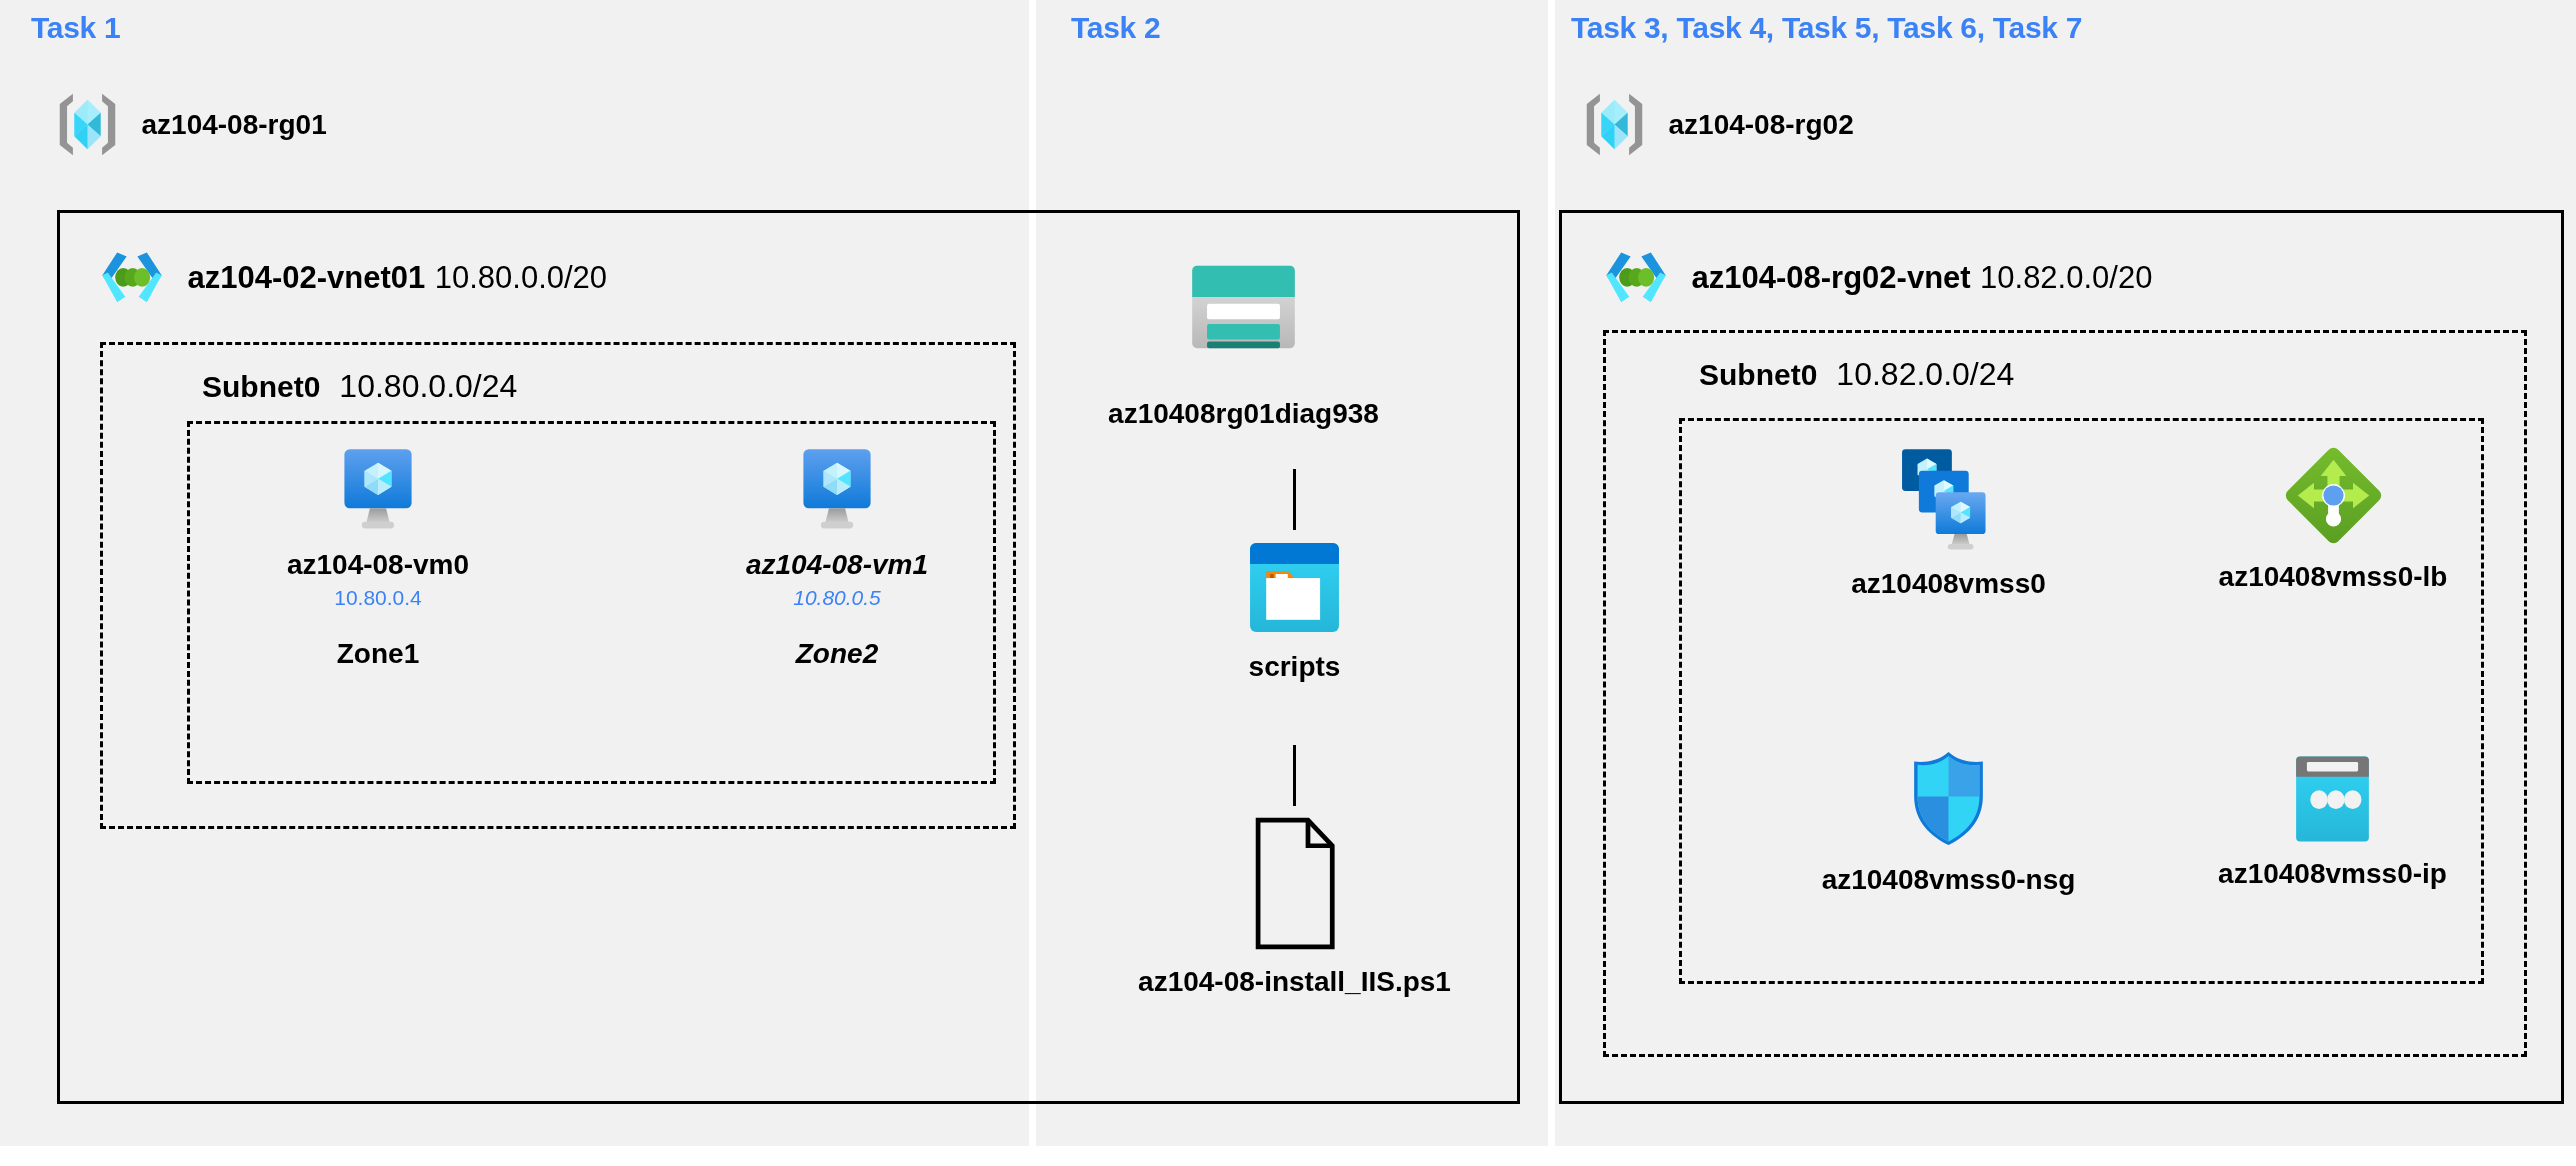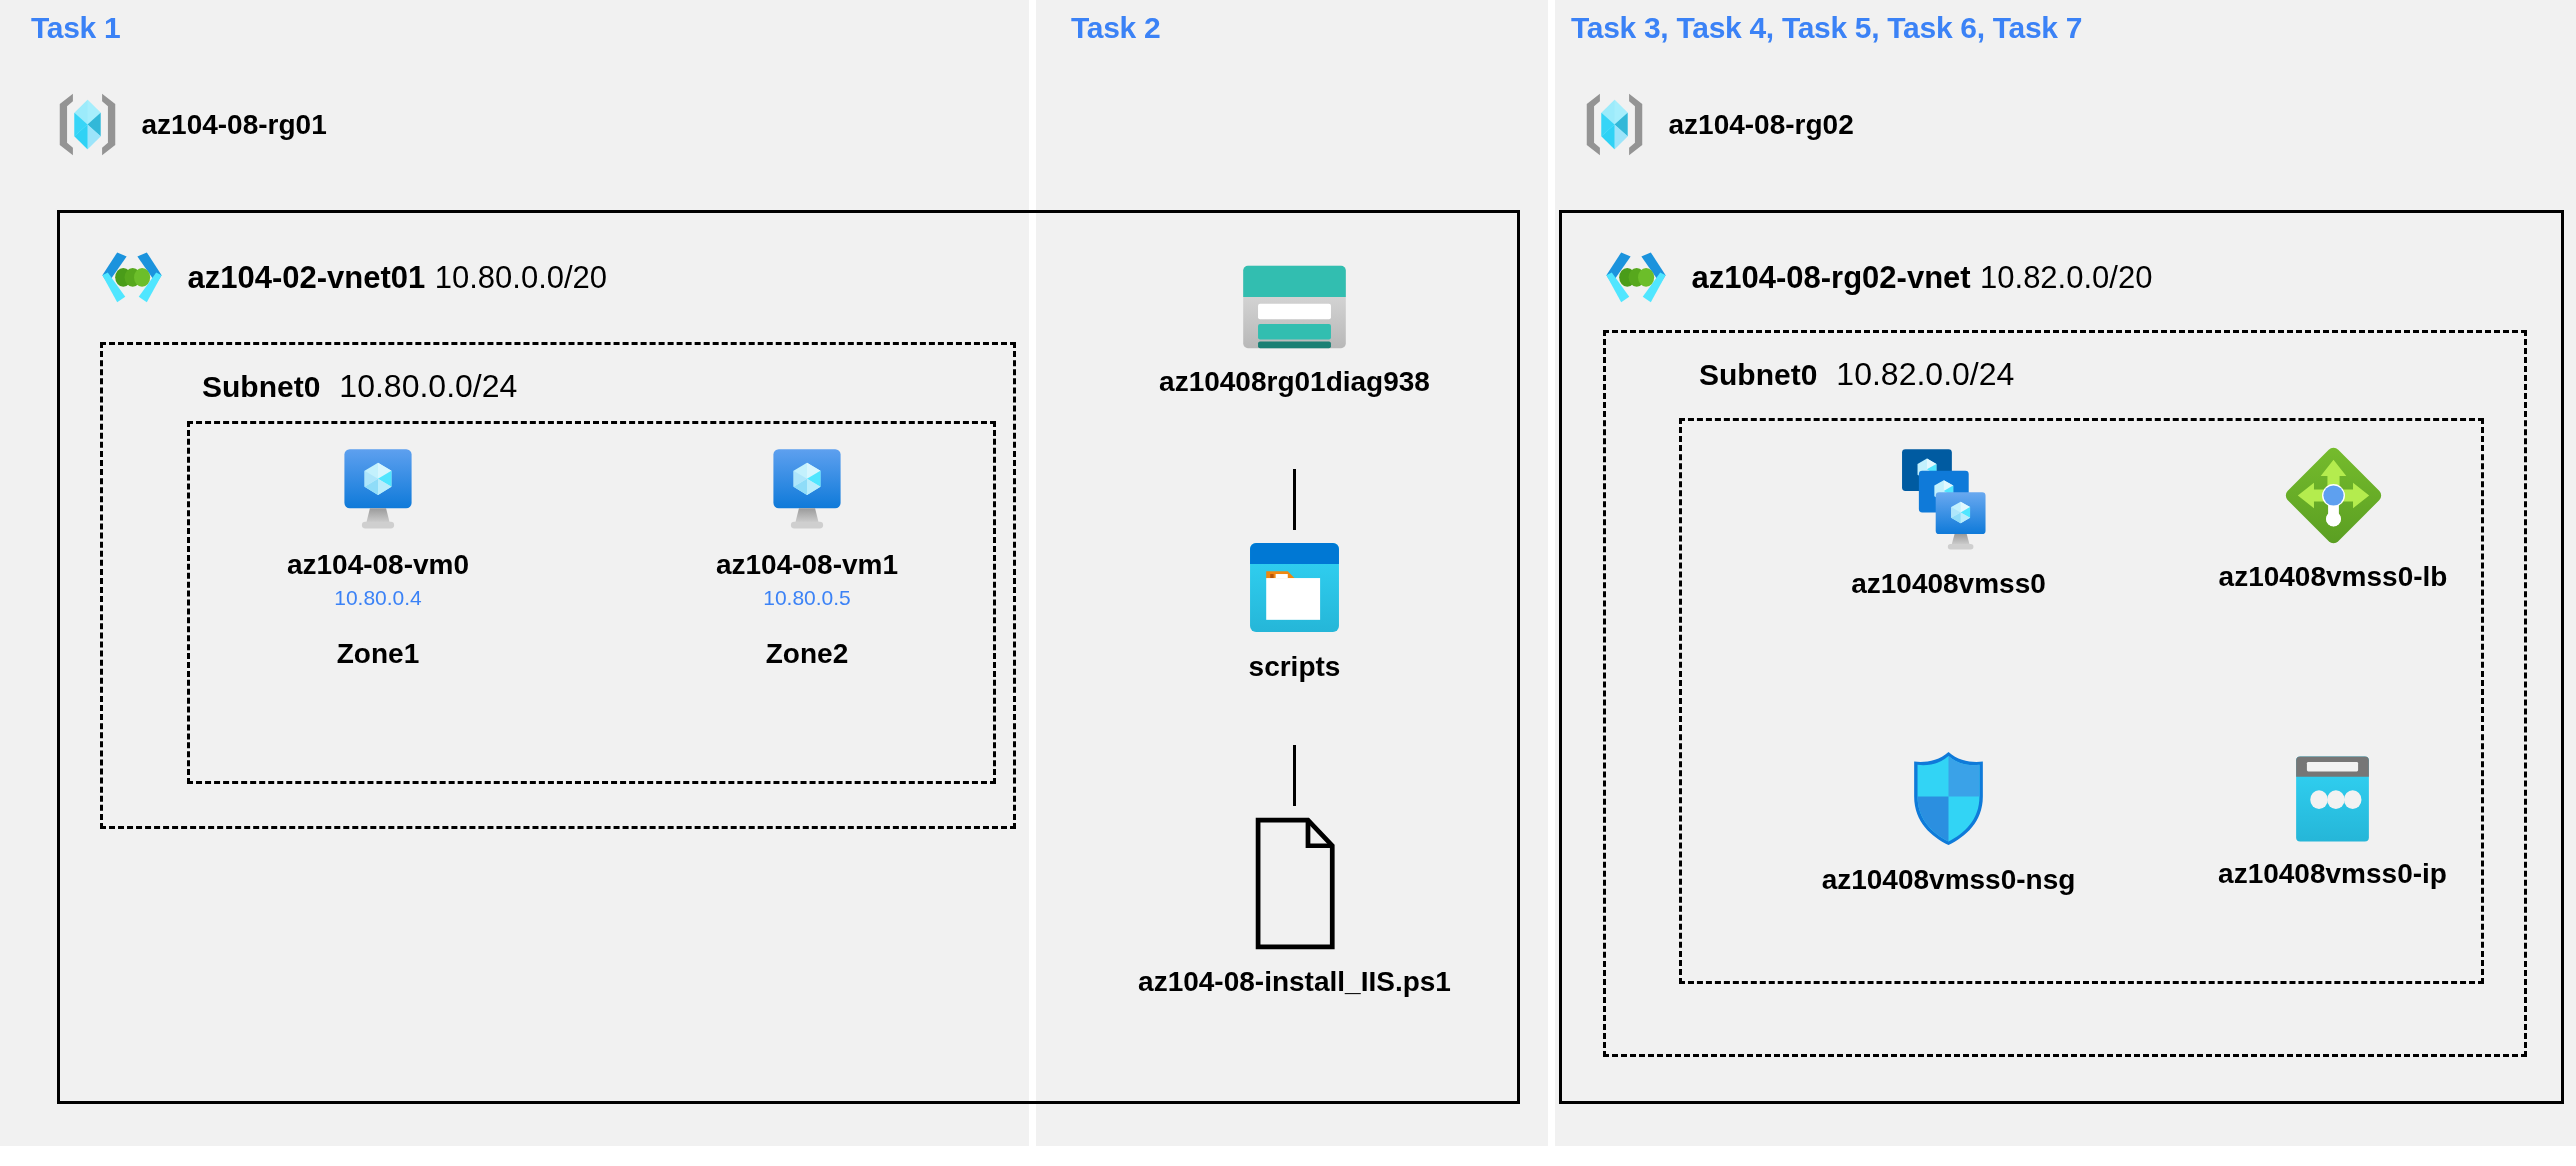--- a/index.html
+++ b/index.html
@@ -125,40 +125,40 @@
       <polygon points="64,50 84,62 64,74" fill="#b9edfc"></polygon>
       <polygon points="44,62 64,50 64,74" fill="#8fdcf8"></polygon>
       <polygon points="44,38 64,50 44,62" fill="#aee6fb"></polygon>
     </svg>
   </span>
   <span class="node-label">az104-08-vm0</span>
   <span class="node-sub">10.80.0.4</span>
   <span class="node-zone">Zone1</span>
 </div>
 
-<div class="node" style="left:699px;top:445px;width:216px;">
+<div class="node" style="left:729px;top:445px;width:216px;font-style:italic;">
   <span>
     <svg width="86" height="89" viewBox="0 0 128 132">
       <rect x="14" y="6" width="100" height="88" rx="8" fill="url(#vmScreen)"></rect>
       <path d="M52 94 L76 94 L82 118 L46 118 Z" fill="url(#vmStand)"></path>
       <rect x="40" y="114" width="48" height="10" rx="5" fill="#cfcfcf"></rect>
       <polygon points="64,26 84,38 84,62 64,74 44,62 44,38" fill="#c3f1fd"></polygon>
       <polygon points="64,26 84,38 64,50" fill="#d7f6fe"></polygon>
       <polygon points="84,38 84,62 64,50" fill="#50e6ff"></polygon>
       <polygon points="64,50 84,62 64,74" fill="#b9edfc"></polygon>
       <polygon points="44,62 64,50 64,74" fill="#8fdcf8"></polygon>
       <polygon points="44,38 64,50 44,62" fill="#aee6fb"></polygon>
     </svg>
   </span>
   <span class="node-label">az104-08-vm1</span>
   <span class="node-sub">10.80.0.5</span>
   <span class="node-zone">Zone2</span>
 </div>
 
-<div class="node" style="left:1146px;top:263px;width:297px;">
+<div class="node" style="left:1095px;top:263px;width:297px;gap:32px;">
   <span>
     <svg width="135" height="88" viewBox="0 0 200 130">
       <defs>
         <linearGradient id="stBody" x1="0" y1="0" x2="0" y2="1">
           <stop offset="0" stop-color="#e2e2e2"></stop>
             <stop offset="1" stop-color="#b8b8b8"></stop>
         </linearGradient>
       </defs>
       <rect x="24" y="4" width="152" height="122" rx="7" fill="url(#stBody)"></rect>
       <path d="M24 11 a7 7 0 0 1 7 -7 h138 a7 7 0 0 1 7 7 v39 h-152 z" fill="#32beb0"></path>

